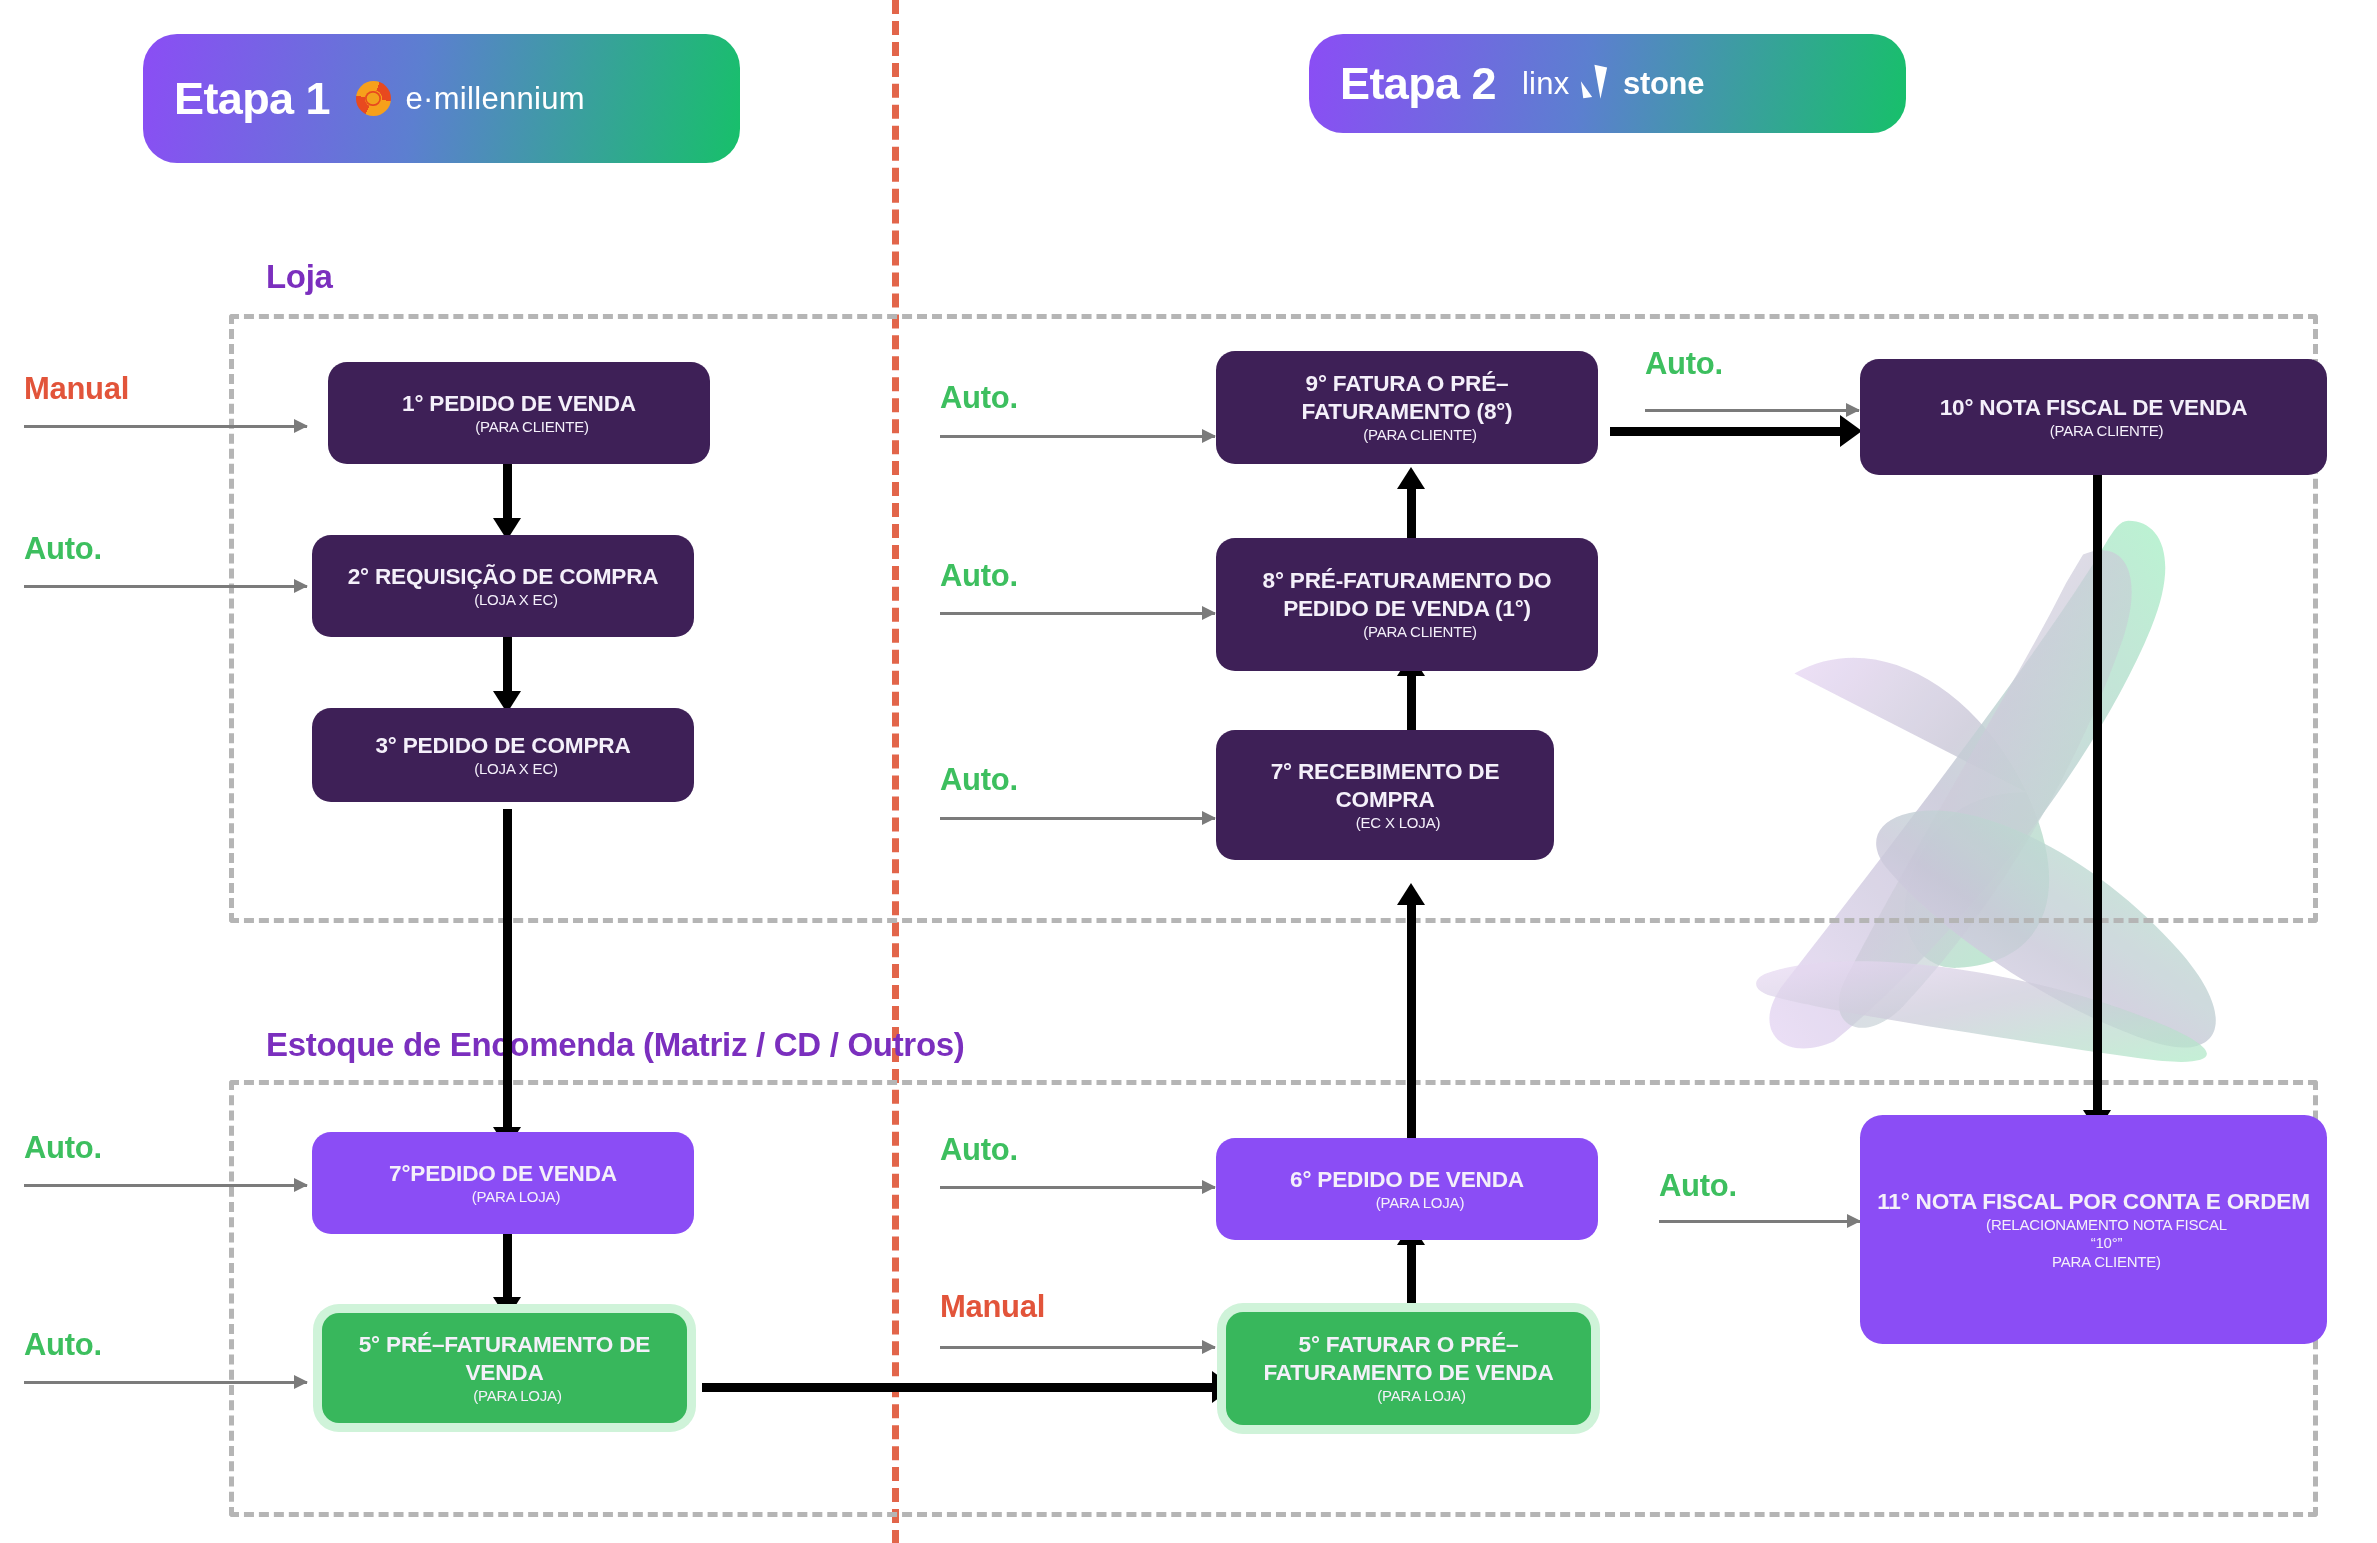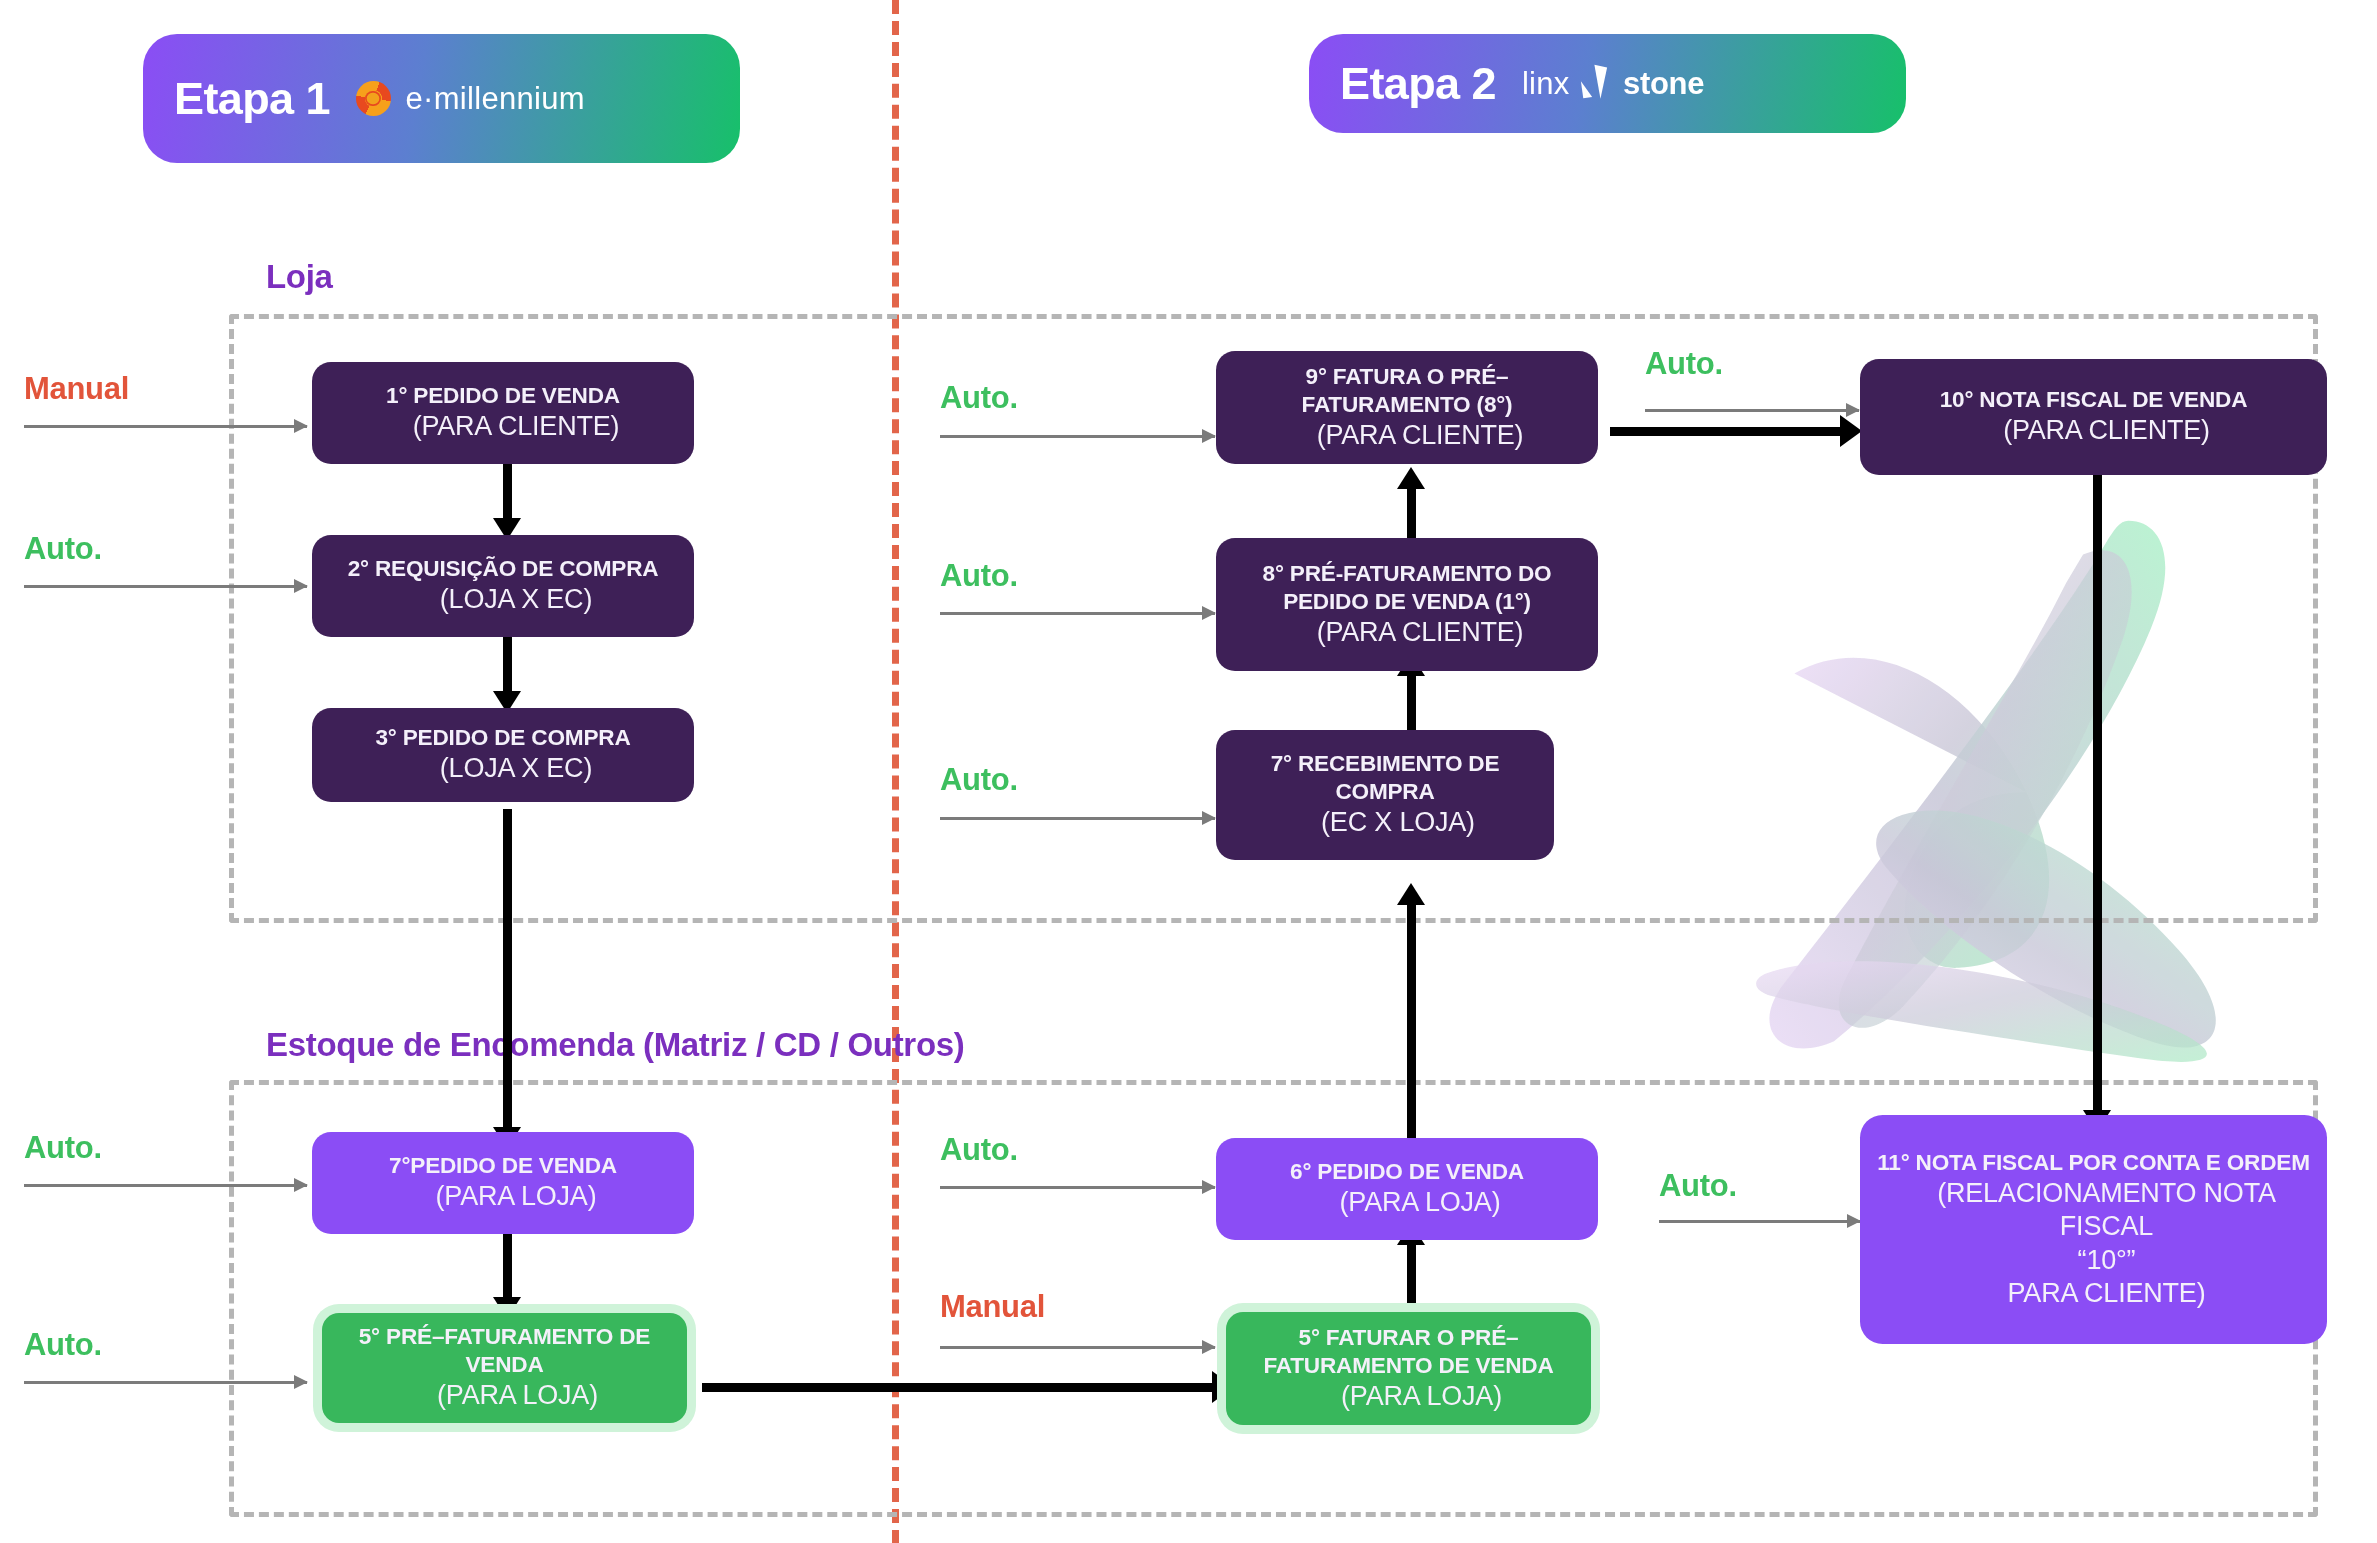--- a/index.html
+++ b/index.html
@@ -95,21 +95,21 @@
     display: flex;
     flex-direction: column;
     align-items: center;
     justify-content: center;
     text-align: center;
     color: #F4F0FA;
     padding: 5.7px 12.5px;
     line-height: 1.24;
   }
   .node .ttl { font-size: 22.6px; font-weight: 700; letter-spacing: -0.2px; }
-  .node .sub { font-size: 27px; font-weight: 400; letter-spacing: -0.2px; margin-left: 26px; }
+  .node .sub { font-size: 15px; font-weight: 400; letter-spacing: -0.2px; margin-left: 26px; }
   .node.dark  { background: #3E2057; }
   .node.light { background: #8B4DF5; }
   .node.green {
     background: #38B75C;
     box-shadow: 0 0 0 9px #CFF3D9;
     border-radius: 17px;
   }
 
   
   .edge-label {
@@ -271,21 +271,21 @@
   <div class="conn vline-black up" style="left:1407px; top:900px; height:338px;"></div>
 
   <div class="conn vline-black up" style="left:1407px; top:671px; height:59px;"></div>
 
   <div class="conn vline-black up" style="left:1407px; top:484px; height:59px;"></div>
 
   <div class="conn hline-black" style="left:1610px; top:427px; width:232px;"></div>
 
   <div class="conn vline-black down" style="left:2093px; top:475px; height:640px;"></div>
 
-  <div class="node dark" style="left:312px; top:362px; width:382px; height:102px;">
+  <div class="node dark" style="left:328px; top:362px; width:382px; height:102px;">
     <span class="ttl">1° PEDIDO DE VENDA</span>
     <span class="sub">(PARA CLIENTE)</span>
   </div>
 
   <div class="node dark" style="left:312px; top:535px; width:382px; height:102px;">
     <span class="ttl">2° REQUISIÇÃO DE COMPRA</span>
     <span class="sub">(LOJA X EC)</span>
   </div>
 
   <div class="node dark" style="left:312px; top:708px; width:382px; height:94px;">

